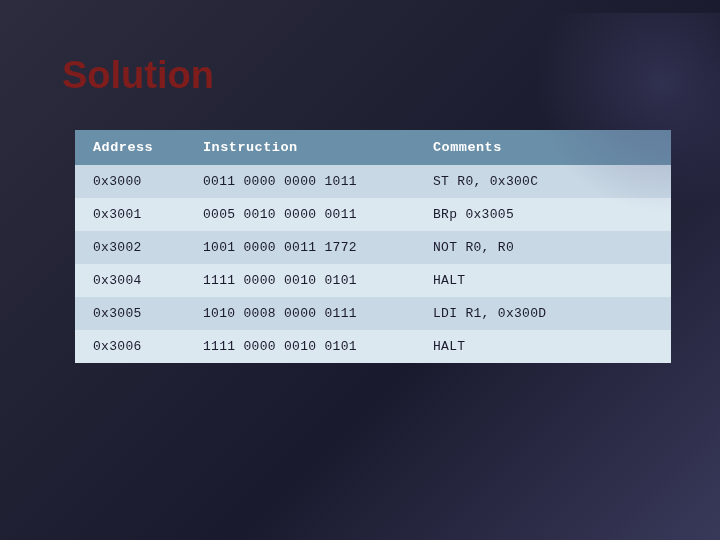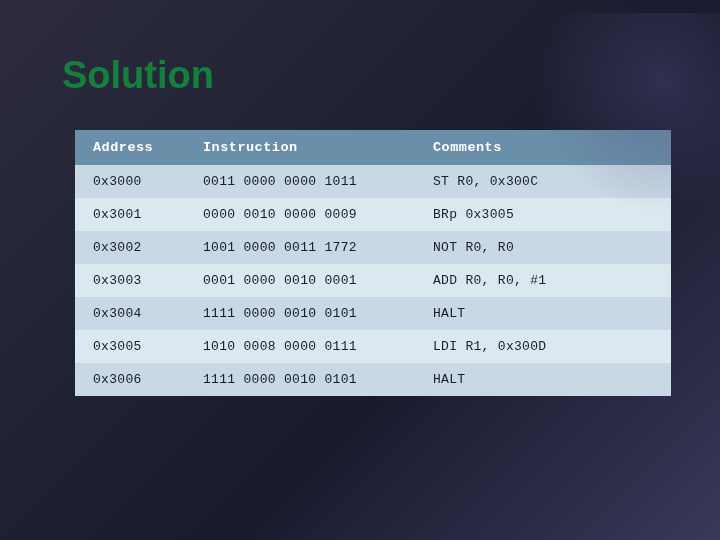--- a/index.html
+++ b/index.html
@@ -24,21 +24,21 @@
       width: 260px;
       height: 260px;
       border-radius: 50%;
       background: radial-gradient(circle, rgba(80,80,130,0.4) 0%, transparent 70%);
       top: -60px;
       right: -60px;
       pointer-events: none;
     }
 
     .page-title {
-      color: #15803d;
+      color: #7f1d1d;
       font-size: 38px;
       font-weight: 700;
       font-family: Arial, sans-serif;
       padding: 28px 0 20px 36px;
     }
 
     .table-container {
       margin: 0 36px;
       border-collapse: collapse;
       width: calc(100% - 72px);
@@ -107,32 +107,27 @@
       </tr>
     </thead>
     <tbody id="table-body">
     <tr>
           <td>0x3000</td>
           <td>0011 0000 0000 1011</td>
           <td>ST R0, 0x300C</td>
         </tr>
         <tr>
           <td>0x3001</td>
-          <td>0000 0010 0000 0009</td>
+          <td>0005 0010 0000 0011</td>
           <td>BRp 0x3005</td>
         </tr>
         <tr>
           <td>0x3002</td>
           <td>1001 0000 0011 1772</td>
           <td>NOT R0, R0</td>
-        </tr>
-        <tr>
-          <td>0x3003</td>
-          <td>0001 0000 0010 0001</td>
-          <td>ADD R0, R0, #1</td>
         </tr>
         <tr>
           <td>0x3004</td>
           <td>1111 0000 0010 0101</td>
           <td>HALT</td>
         </tr>
         <tr>
           <td>0x3005</td>
           <td>1010 0008 0000 0111</td>
           <td>LDI R1, 0x300D</td>

